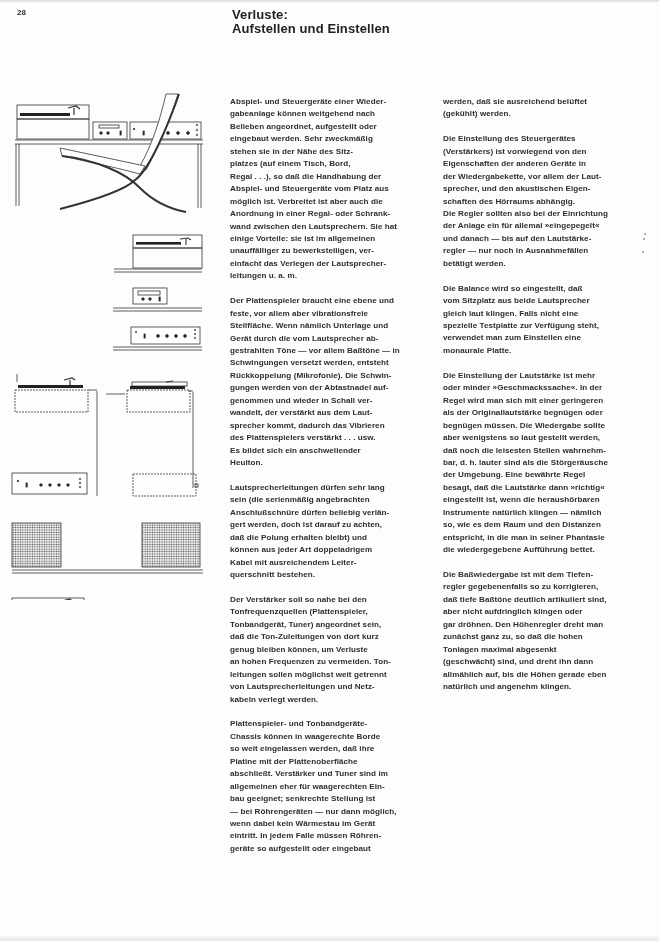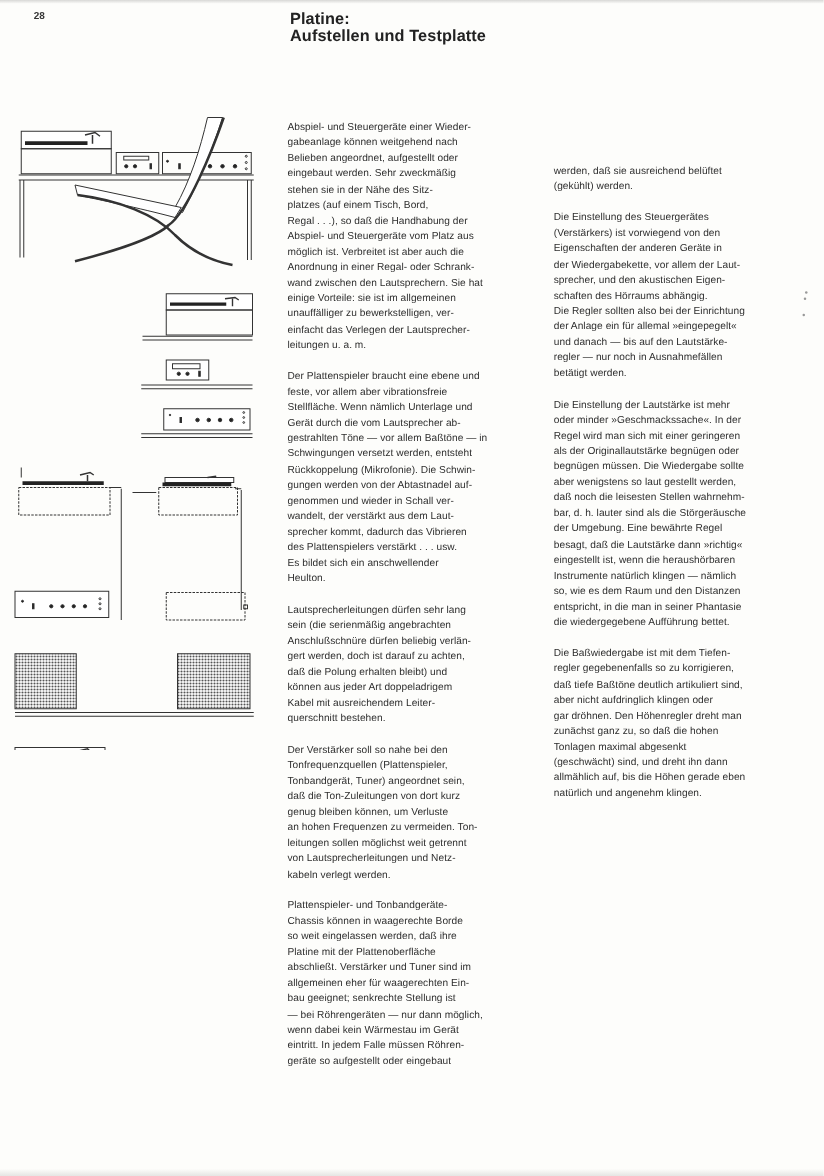--- a/index.html
+++ b/index.html
@@ -11,52 +11,52 @@
   }
   .top-edge {
     position: absolute; left: 0; top: 0; width: 659px; height: 3px;
     background: linear-gradient(#d8d8d6, #fdfdfb);
   }
   .bottom-edge {
     position: absolute; left: 0; bottom: 0; width: 659px; height: 6px;
     background: linear-gradient(#fdfdfb, #e4e4e2);
   }
   .page-number {
-    position: absolute; left: 27px; top: 8px;
+    position: absolute; left: 17px; top: 8px;
     font-size: 8px; font-weight: bold; color: #333;
   }
   .title {
     position: absolute; left: 232px; top: 8px;
     font-size: 13px; font-weight: bold; line-height: 14px; color: #222;
     letter-spacing: 0.1px;
   }
   .col {
     position: absolute; top: 96px;
     font-size: 8.1px; line-height: 12.45px; color: #2e2e2e;
     letter-spacing: 0.05px;
   }
   .col-1 { left: 230px; width: 190px; }
-  .col-2 { left: 443px; width: 200px; margin-top: 35px; }
-  .col p { margin: 0 0 12.4px 0; white-space: pre-line; }
+  .col-2 { left: 443px; width: 200px; }
+  .col p { margin: 0 0 12.4px 0; white-space: pre-line; font-weight: bold; }
   .specks {
     position: absolute; left: 642px; top: 233px; width: 4px; height: 22px;
   }
   .speck { position:absolute; width:1.5px; height:2px; background:#999; border-radius:1px; }
   .illus { position: absolute; }
 </style>
 </head>
 <body>
 
 <div class="top-edge"></div>
 
 <div class="page-number">28</div>
 
 <div class="title">
-  <div>Platine:</div>
-  <div>Aufstellen und Testplatte</div>
+  <div>Verluste:</div>
+  <div>Aufstellen und Einstellen</div>
 </div>
 
 <svg class="illus" style="left:0;top:80px" width="230" height="520" viewBox="0 0 230 520">
   <defs>
     <pattern id="grille" width="2.4" height="2.4" patternUnits="userSpaceOnUse">
       <rect width="2.4" height="2.4" fill="#fff"></rect>
       <circle cx="1.2" cy="1.2" r="0.85" fill="#555"></circle>
     </pattern>
   </defs>
 
@@ -264,20 +264,26 @@
 (Verstärkers) ist vorwiegend von den
 Eigenschaften der anderen Geräte in
 der Wiedergabekette, vor allem der Laut-
 sprecher, und den akustischen Eigen-
 schaften des Hörraums abhängig.
 Die Regler sollten also bei der Einrichtung
 der Anlage ein für allemal »eingepegelt«
 und danach — bis auf den Lautstärke-
 regler — nur noch in Ausnahmefällen
 betätigt werden.</p>
+  <p>Die Balance wird so eingestellt, daß
+vom Sitzplatz aus beide Lautsprecher
+gleich laut klingen. Falls nicht eine
+spezielle Testplatte zur Verfügung steht,
+verwendet man zum Einstellen eine
+monaurale Platte.</p>
   <p>Die Einstellung der Lautstärke ist mehr
 oder minder »Geschmackssache«. In der
 Regel wird man sich mit einer geringeren
 als der Originallautstärke begnügen oder
 begnügen müssen. Die Wiedergabe sollte
 aber wenigstens so laut gestellt werden,
 daß noch die leisesten Stellen wahrnehm-
 bar, d. h. lauter sind als die Störgeräusche
 der Umgebung. Eine bewährte Regel
 besagt, daß die Lautstärke dann »richtig«

